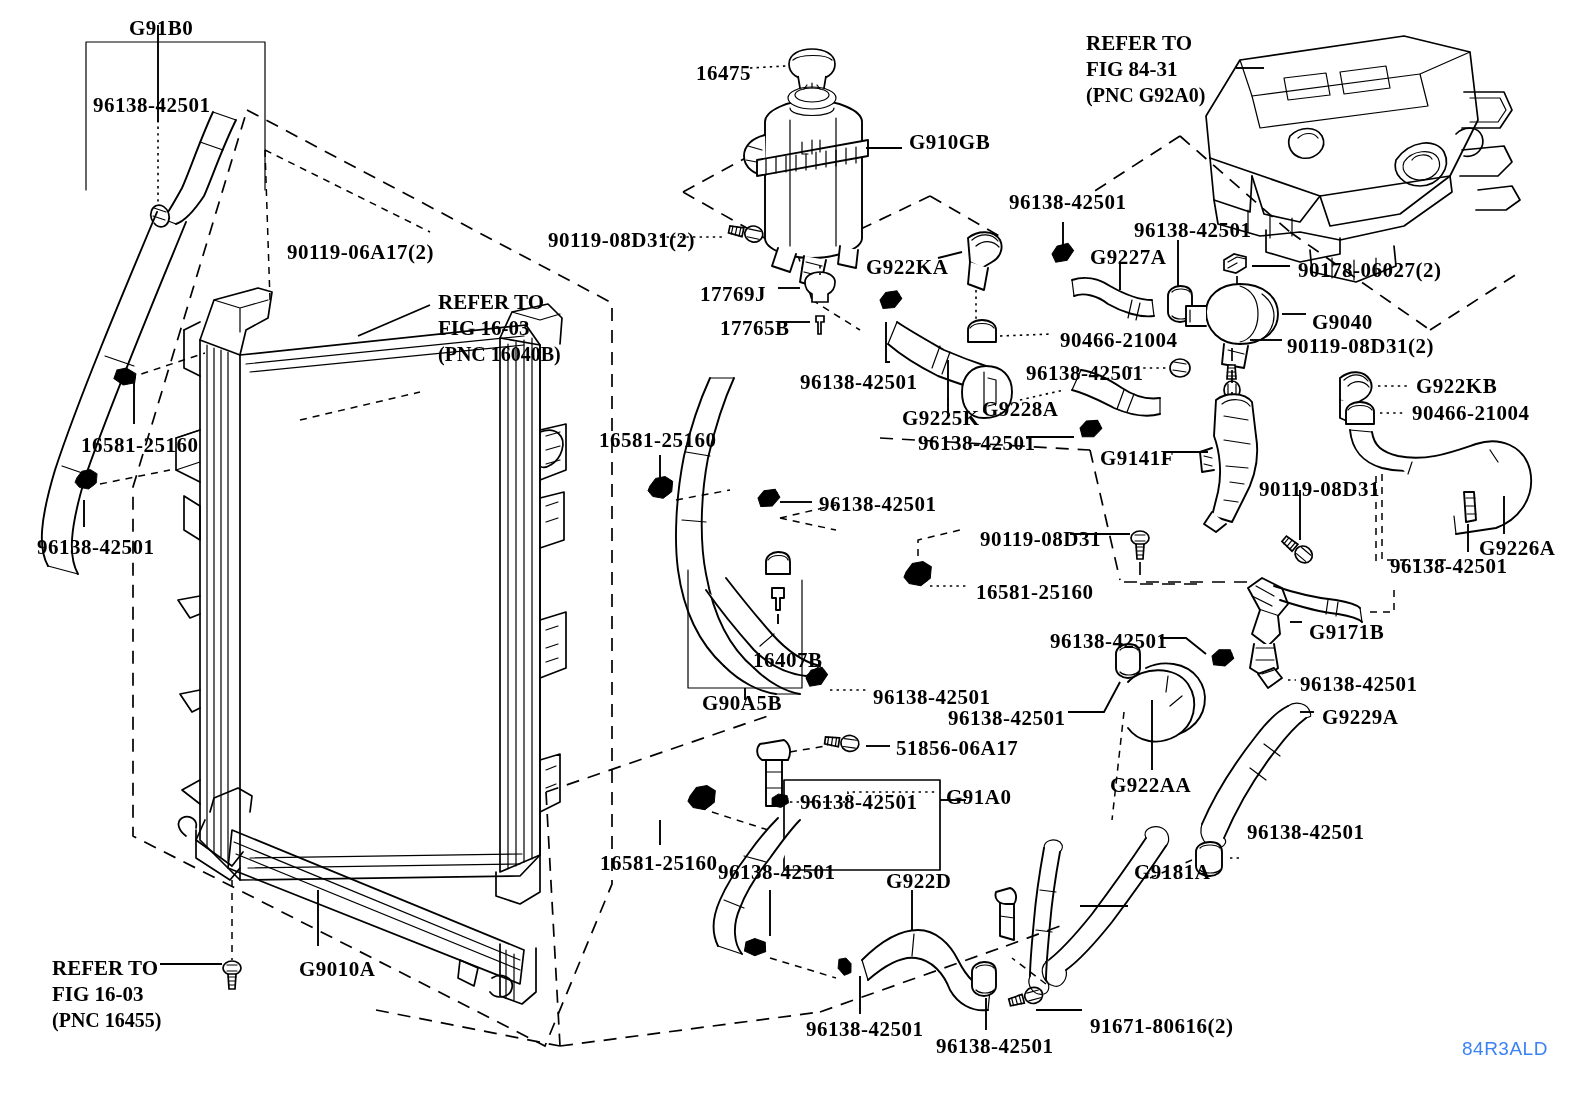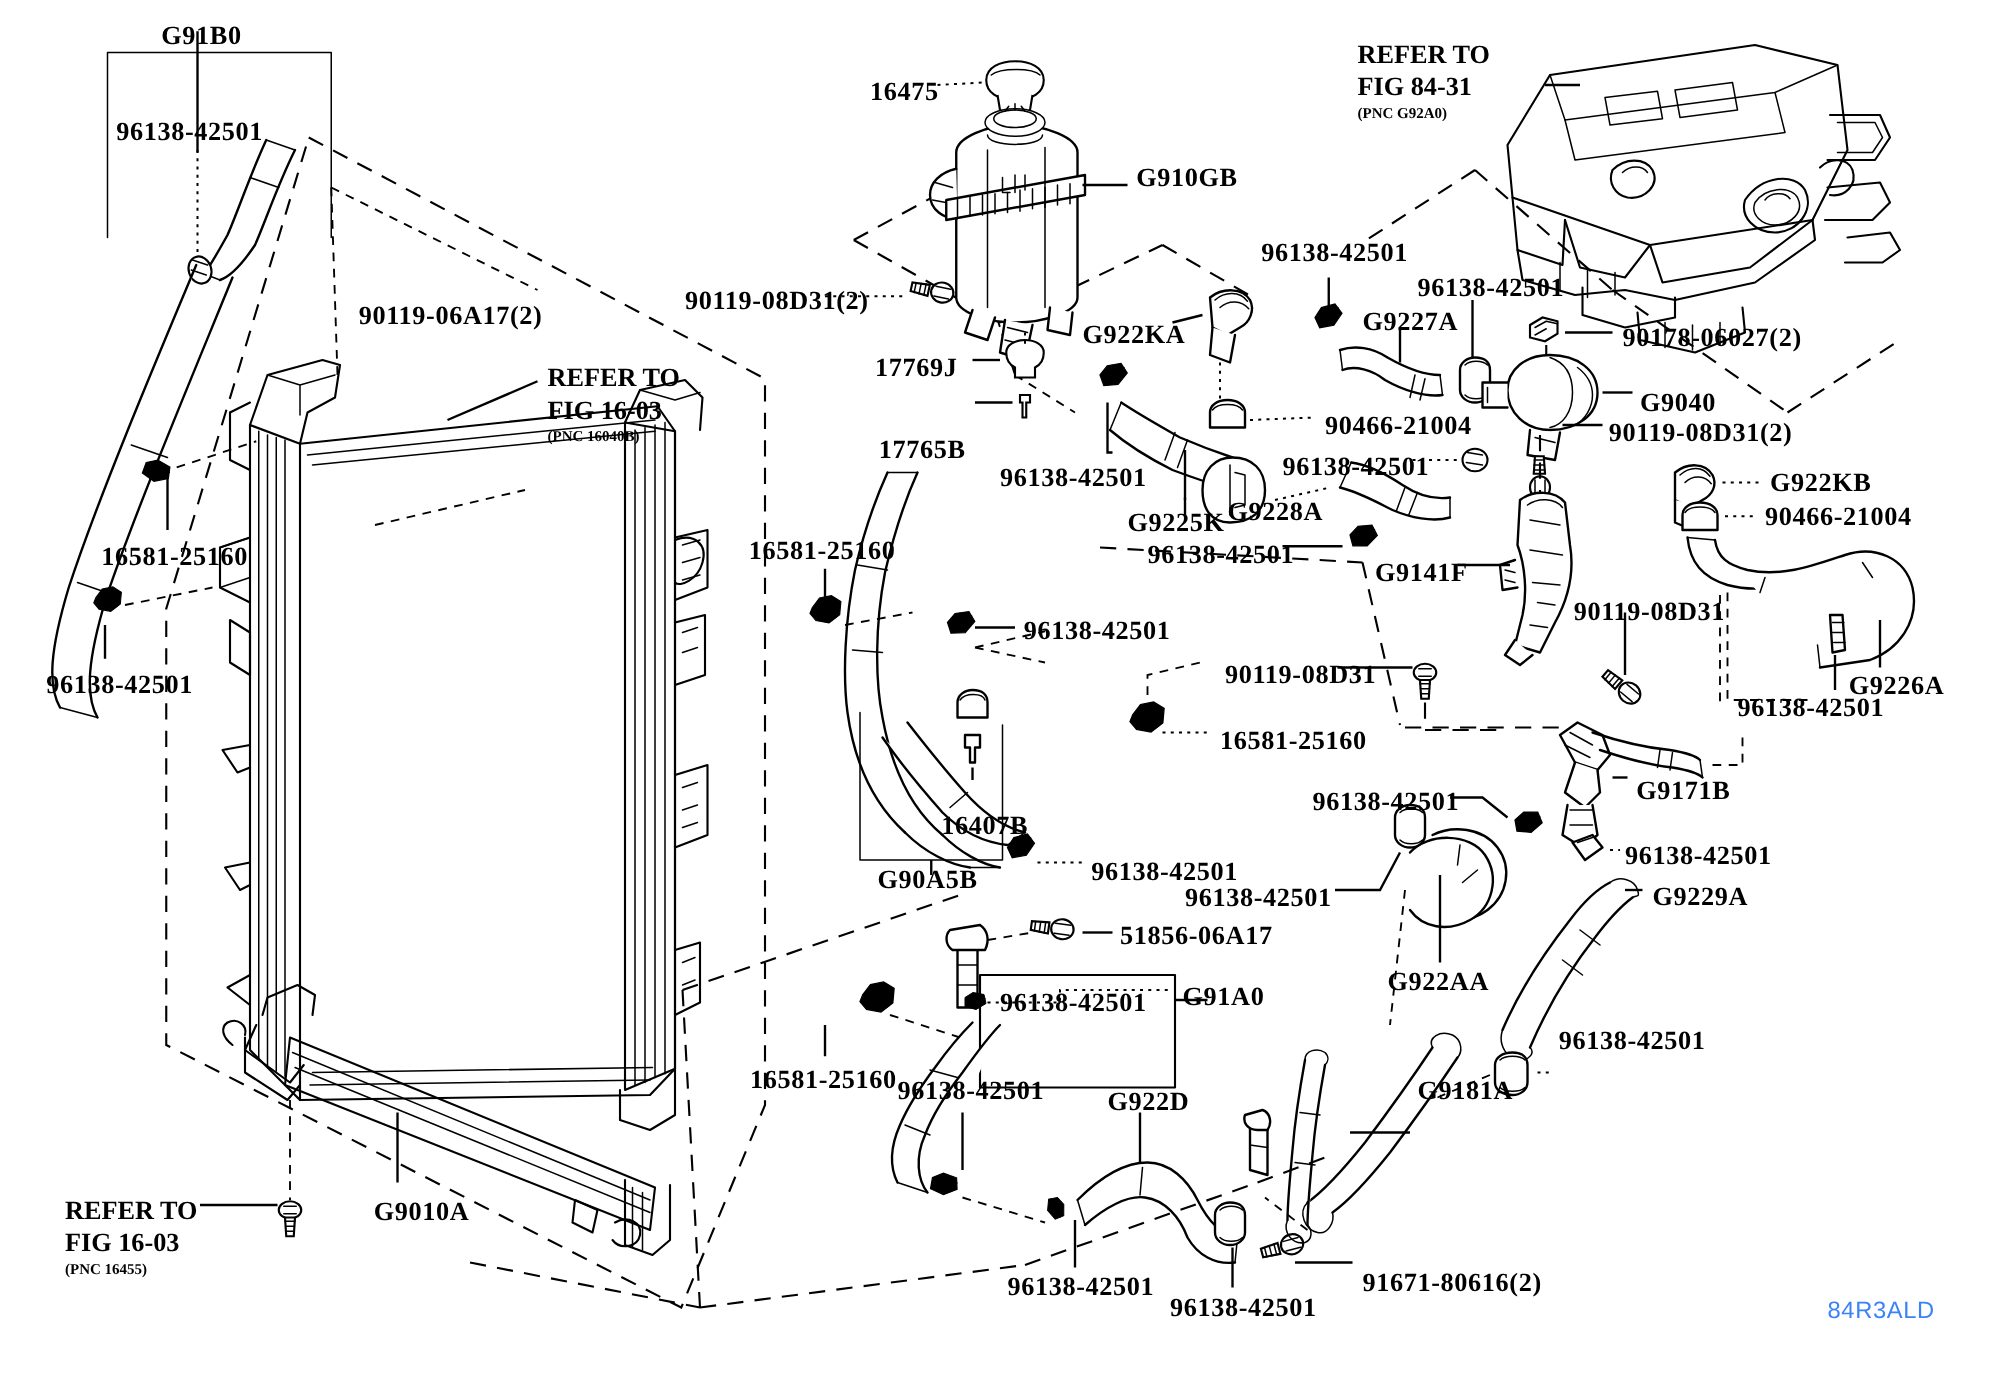--- a/index.html
+++ b/index.html
@@ -6,21 +6,21 @@
   body{width:1592px;height:1099px;position:relative;overflow:hidden;
        font-family:"Liberation Serif", serif;color:#000;}
   #stage{position:absolute;left:0;top:0;width:1592px;height:1099px;}
   svg#art{position:absolute;left:0;top:0;width:1592px;height:1099px;}
   .lbl{position:absolute;white-space:pre;font-family:"Liberation Serif",serif;
        font-weight:bold;font-size:21px;letter-spacing:0.5px;line-height:1.22;color:#000;}
   .diagcode{position:absolute;font-family:"Liberation Sans",sans-serif;
        font-weight:normal;font-size:19px;letter-spacing:0.5px;color:#3b82f6;}
   .noteblk{position:absolute;font-family:"Liberation Serif",serif;font-weight:bold;
        font-size:21px;line-height:1.25;white-space:pre;}
-  .noteblk .sub{font-size:12px;display:block;}
+  .noteblk .sub{font-size:20px;display:block;}
 </style>
 </head>
 <body>
 
 <div id="stage">
 
 <svg id="art" viewBox="0 0 1592 1099">
   <defs>
     <style>
       .ln{fill:none;stroke:#000;stroke-width:1.7;stroke-linejoin:round;stroke-linecap:round;}
@@ -513,21 +513,21 @@
 <div id="labels">
       <div class="lbl" style="left: 129px; top: 16px;">G91B0</div>
       <div class="lbl" style="left: 93px; top: 93px;">96138-42501</div>
       <div class="lbl" style="left: 287px; top: 240px;">90119-06A17(2)</div>
       <div class="lbl" style="left: 81px; top: 433px;">16581-25160</div>
       <div class="lbl" style="left: 37px; top: 535px;">96138-42501</div>
       <div class="lbl" style="left: 696px; top: 61px;">16475</div>
       <div class="lbl" style="left: 909px; top: 130px;">G910GB</div>
       <div class="lbl" style="left: 548px; top: 228px;">90119-08D31(2)</div>
       <div class="lbl" style="left: 700px; top: 282px;">17769J</div>
-      <div class="lbl" style="left: 703px; top: 316px; margin-top: 31px;">17765B</div>
+      <div class="lbl" style="left: 720px; top: 316px;">17765B</div>
       <div class="lbl" style="left: 800px; top: 370px;">96138-42501</div>
       <div class="lbl" style="left: 902px; top: 406px;">G9225K</div>
       <div class="lbl" style="left: 866px; top: 255px;">G922KA</div>
       <div class="lbl" style="left: 1060px; top: 328px;">90466-21004</div>
       <div class="lbl" style="left: 982px; top: 397px;">G9228A</div>
       <div class="lbl" style="left: 1026px; top: 361px;">96138-42501</div>
       <div class="lbl" style="left: 918px; top: 431px;">96138-42501</div>
       <div class="lbl" style="left: 1009px; top: 190px;">96138-42501</div>
       <div class="lbl" style="left: 1090px; top: 245px;">G9227A</div>
       <div class="lbl" style="left: 1134px; top: 218px;">96138-42501</div>

